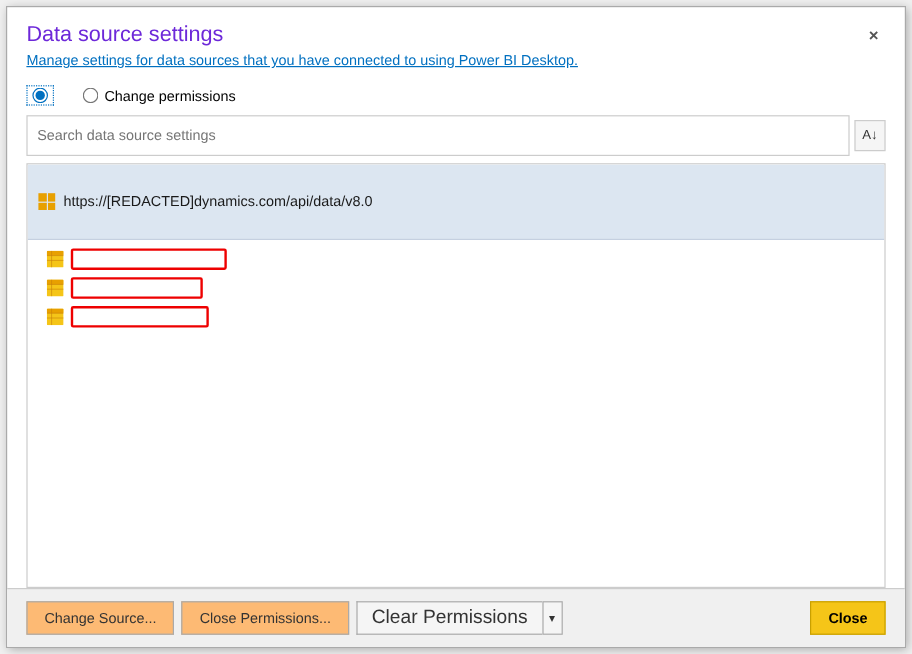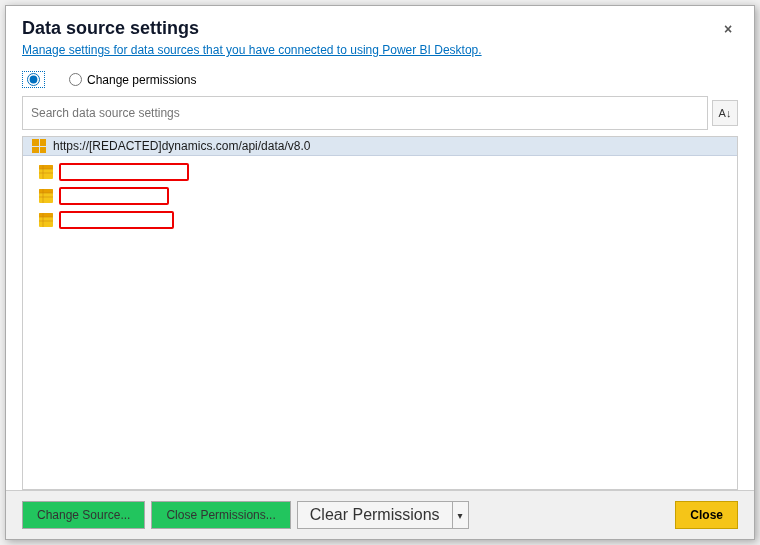--- a/index.html
+++ b/index.html
@@ -25,22 +25,22 @@
       position: relative;
     }
     .title-bar {
       display: flex;
       align-items: center;
       justify-content: space-between;
       padding: 12px 16px 4px 16px;
     }
     .title-text {
       font-size: 18px;
-      font-weight: 700;
-      color: #0f172a;
+      font-weight: 400;
+      color: #6d28d9;
     }
     .close-btn {
       width: 20px;
       height: 20px;
       display: flex;
       align-items: center;
       justify-content: center;
       cursor: pointer;
       color: #555;
       font-size: 14px;
@@ -103,21 +103,21 @@
     .list-area {
       flex: 1;
       margin: 0 16px;
       border: 1px solid #ccc;
       overflow-y: auto;
       background: #fff;
     }
     .list-item-main {
       display: flex;
       align-items: center;
-      padding: 1px 8px;
+      padding: 23px 8px;
       background: #dce6f1;
       border-bottom: 1px solid #c5d0e0;
       gap: 6px;
     }
     .list-item-main .icon-grid {
       width: 16px;
       height: 16px;
       display: inline-flex;
       align-items: center;
       justify-content: center;
@@ -169,21 +169,21 @@
       background: #f0f0f0;
       border-top: 1px solid #ccc;
       display: flex;
       align-items: center;
       gap: 6px;
     }
     .btn {
       padding: 5px 14px;
       font-size: 12px;
       border: 1px solid #aaa;
-      background: #22c55e;
+      background: #fdba74;
       cursor: pointer;
       color: #333;
       height: 28px;
       display: flex;
       align-items: center;
       gap: 4px;
     }
     .btn-primary {
       background: #f5c518;
       border: 1px solid #c9a000;

